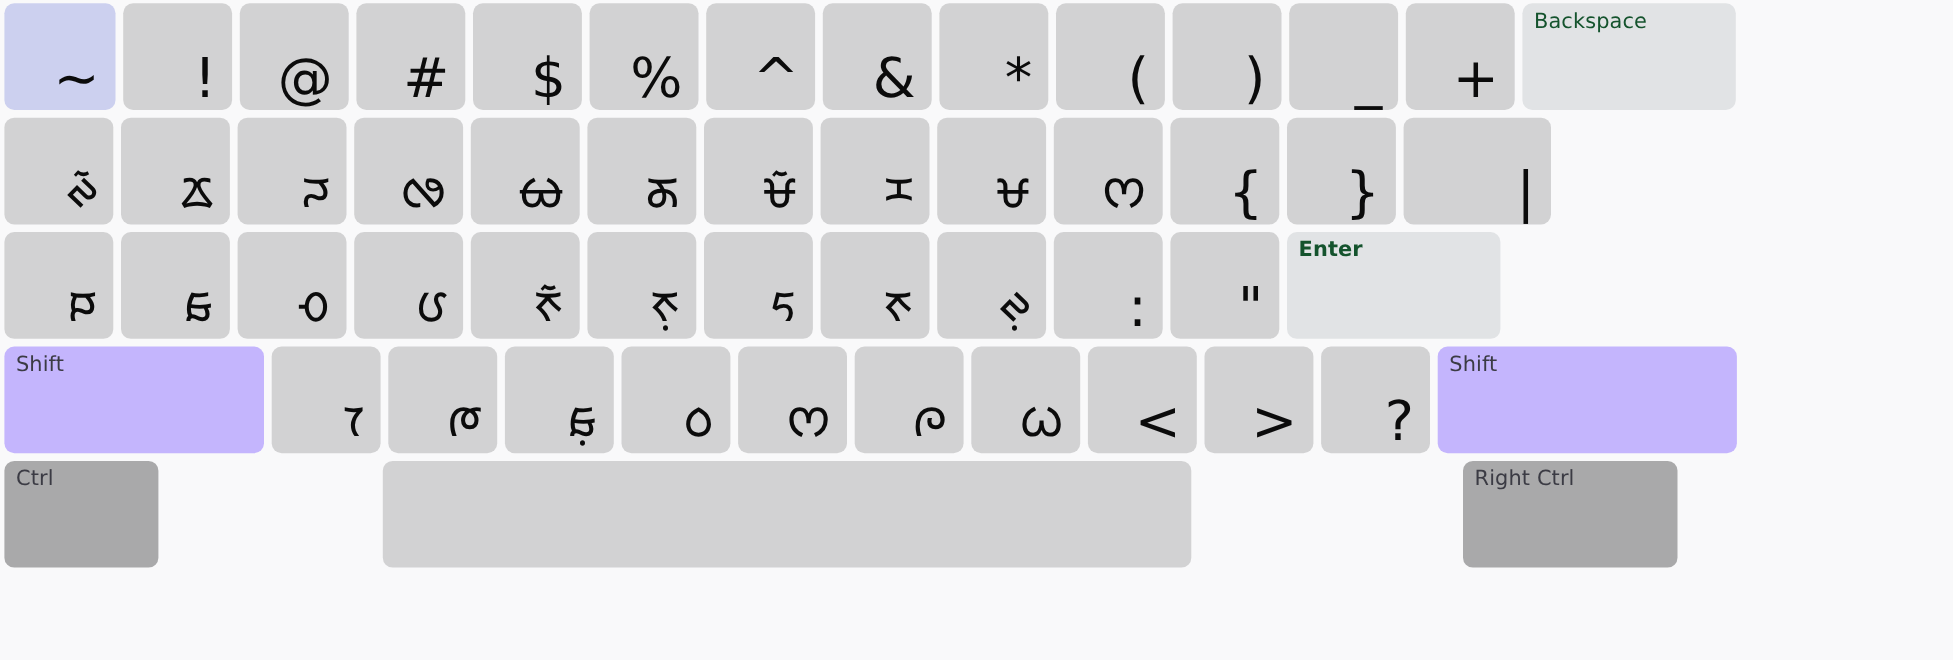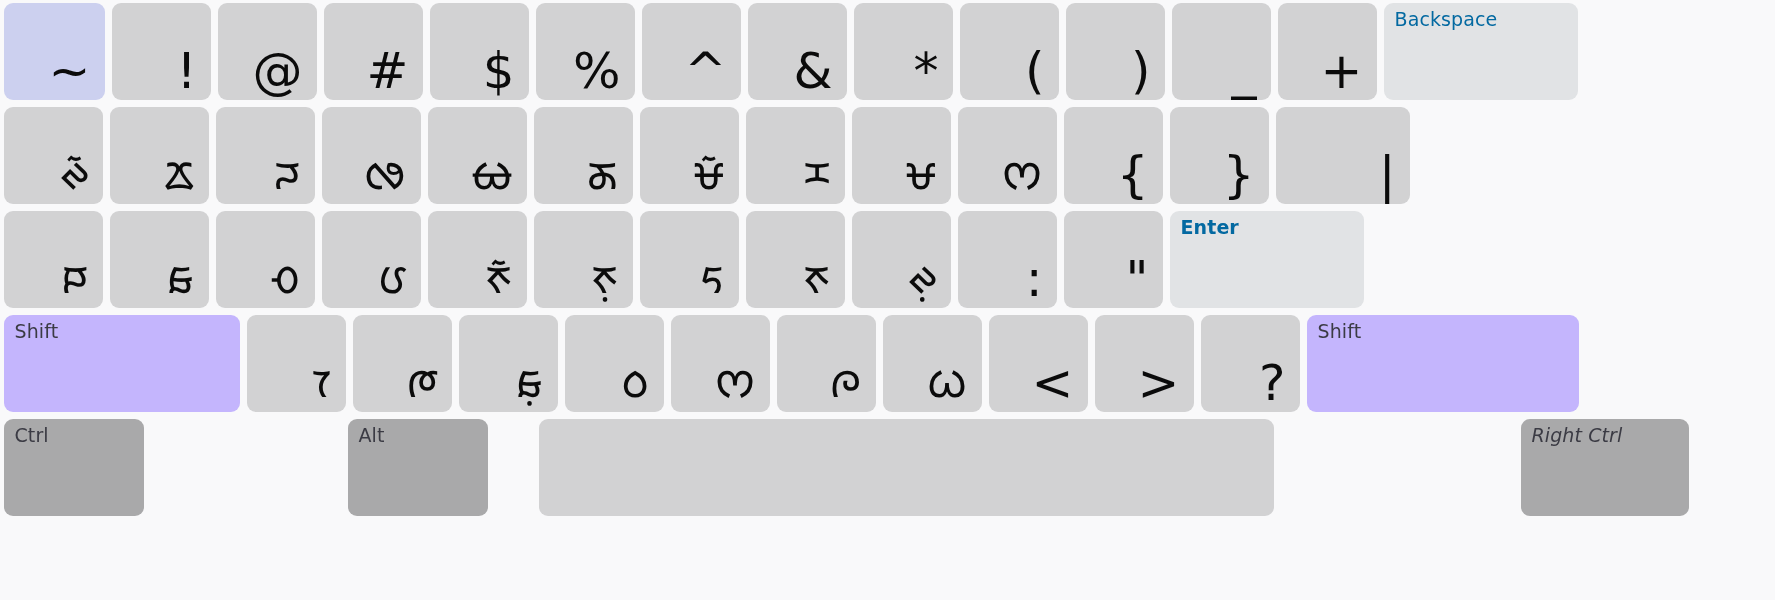--- a/index.html
+++ b/index.html
@@ -40,21 +40,21 @@
   .key.shift     { background: #c4b5fd; }
   .key.accent    { background: #ccd0ef; }
   .key.spacer    { background: transparent; }
 
   .key-label {
     position: absolute;
     top: 7px;
     left: 11px;
     font-size: 19px;
     line-height: 1;
-    color: #0369a1;
+    color: #14532d;
     letter-spacing: 0.1px;
     white-space: nowrap;
   }
   .key.dark > .key-label,
   .key.shift > .key-label { color: #3b3b44; }
 
   .key-glyph {
     position: absolute;
     right: 14px;
     bottom: 6px;
@@ -230,22 +230,19 @@
       </div>
       <div class="key shift" style="width: 272px;">
         <span class="key-label">Shift</span>
       </div>
     </div>
     <div class="kb-row row-bottom">
       <div class="key dark" style="width: 140px;">
         <span class="key-label">Ctrl</span>
       </div>
       <div class="key spacer" style="width: 102px;"></div>
-      <div class="key dark" style="width: 140px;">
-        <span class="key-label">Alt</span>
-      </div>
       <div class="key" style="width: 735px;"></div>
       <div class="key spacer" style="width: 145px;"></div>
-      <div class="key dark" style="width: 168px; font-style: italic;">
+      <div class="key dark" style="width: 195px;">
         <span class="key-label">Right Ctrl</span>
       </div>
     </div>
   </div>
 
 </body></html>

